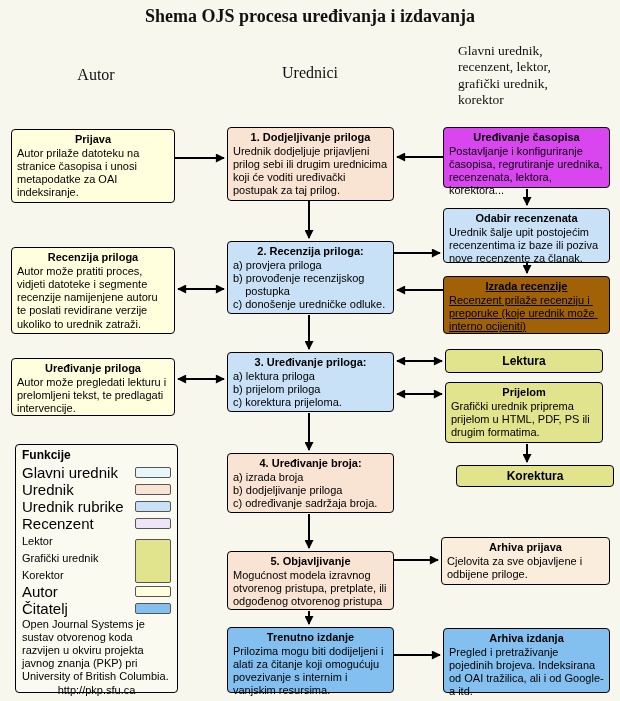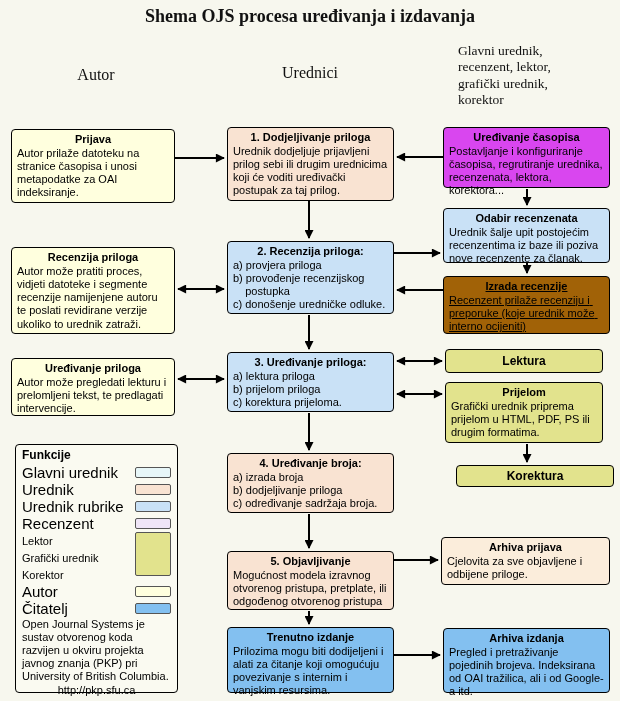--- a/index.html
+++ b/index.html
@@ -43,21 +43,21 @@
   .c-citatelj{background:#83c0f0;}
   .c-arhiva{background:#fbeddb;}
   .legend{
     position:absolute;left:15px;top:444px;width:163px;height:249px;
     box-sizing:border-box;border:1px solid #000;border-radius:4px;
     background:#fafaf1;padding:3px 6px;
   }
   .legend-title{font-size:12px;font-weight:bold;margin-bottom:2px;}
   .lrow{display:flex;justify-content:space-between;align-items:center;height:17px;font-size:15px;}
   .swatch{width:36px;height:11px;border:1px solid #555;border-radius:2px;box-sizing:border-box;}
-  .lgroup{display:flex;justify-content:space-between;align-items:flex-start;}
+  .lgroup{display:flex;justify-content:space-between;align-items:flex-end;}
   .lgroup-labels div{height:17px;display:flex;align-items:center;font-size:11px;}
   .swatch-big{width:36px;height:44px;border:1px solid #555;border-radius:2px;box-sizing:border-box;}
   .legend-note{font-size:11px;line-height:1.18;margin-top:1px;}
   .legend-url{font-size:11px;text-align:center;margin-top:1px;}
 </style>
 </head>
 <body>
 
 <div class="diagram-title">Shema OJS procesa uređivanja i izdavanja</div>
 

